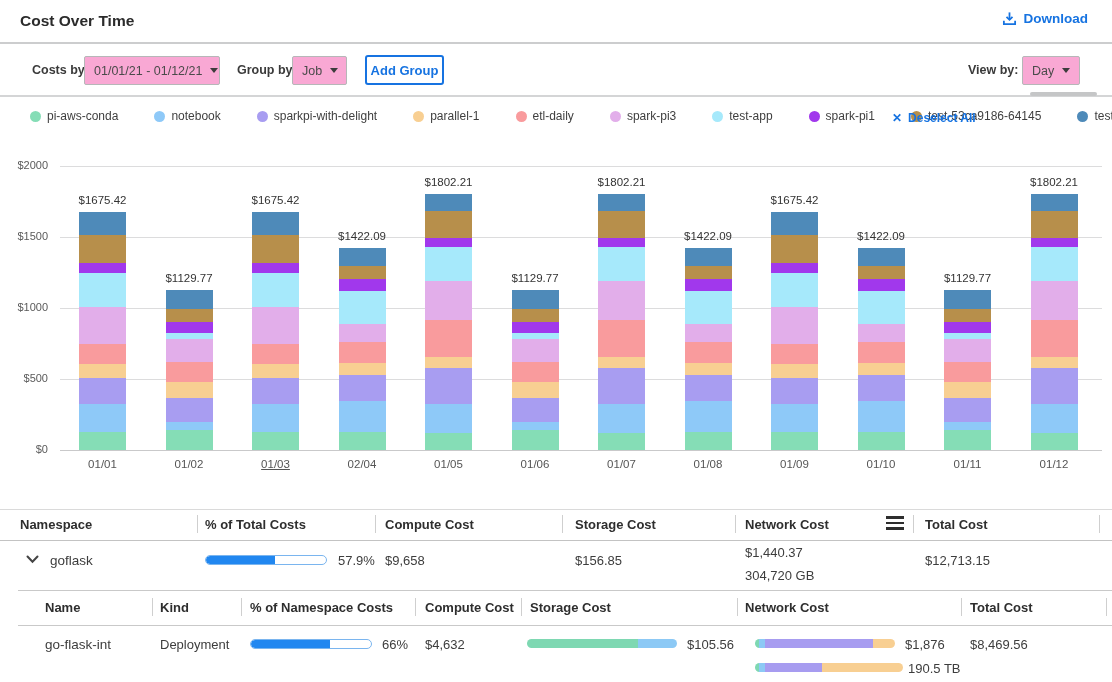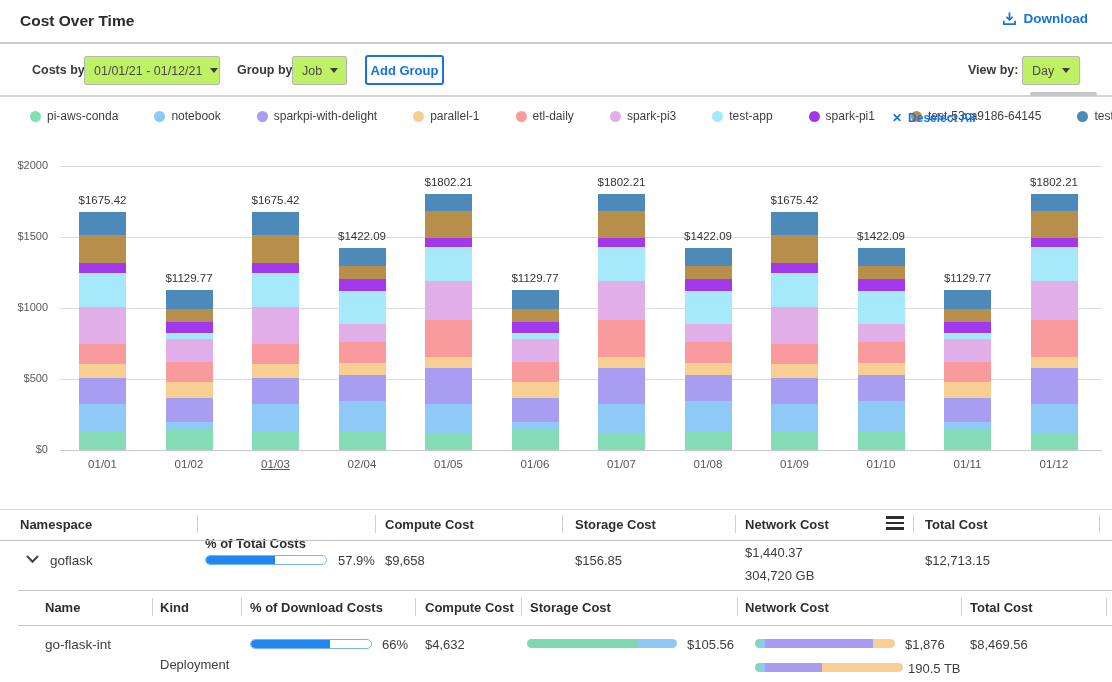--- a/index.html
+++ b/index.html
@@ -8,21 +8,21 @@
   .app { position:relative; width:1112px; height:682px; background:#fff; overflow:hidden; }
   .abs { position:absolute; }
 
   
   .title { left:20px; top:12px; font-size:15.5px; font-weight:bold; color:#2b2b2b; }
   .download { right:24px; top:11px; color:#1673e1; font-weight:bold; font-size:13.5px; cursor:pointer; display:flex; align-items:center; gap:7px; }
   .hdiv { left:0; width:1112px; height:2px; background:#cccdce; }
 
   
   .flabel { font-size:12.5px; font-weight:bold; color:#3a3a3a; top:63px; }
-  .dd { height:29px; top:56px; border:1px solid #b6b7b8; background:#bef264; border-radius:2px;
+  .dd { height:29px; top:56px; border:1px solid #b6b7b8; background:#f9a8d4; border-radius:2px;
         display:flex; align-items:center; justify-content:space-between; padding:0 9px; cursor:pointer; }
   .dd .val { font-size:12.5px; color:#4a4a4a; white-space:nowrap; }
   .caret { width:0; height:0; border-left:4.5px solid transparent; border-right:4.5px solid transparent; border-top:5.5px solid #3c3c3c; margin-left:8px; }
   .addfilter { left:365px; top:55px; width:79px; height:30px; border:2px solid #1673e1; border-radius:3px; background:#fff;
                color:#1673e1; font-weight:bold; font-size:13px; font-family:"Liberation Sans",sans-serif; cursor:pointer; }
   .scrollthumb { left:1030px; top:92px; width:67px; height:4px; background:#c5c6c7; border-radius:2px; }
 
   
   .legendbar { left:30px; top:98px; height:36px; display:flex; align-items:center; gap:36px; }
   .legend-item { display:flex; align-items:center; gap:6px; cursor:pointer; }
@@ -287,21 +287,21 @@
       <div class="seg" style="left: 1030.5px; width: 47px; height: 34.648px; top: 108.656px; background: rgb(166, 233, 251);"></div>
       <div class="seg" style="left: 1030.5px; width: 47px; height: 9.088px; top: 99.568px; background: rgb(161, 56, 236);"></div>
       <div class="seg" style="left: 1030.5px; width: 47px; height: 26.98px; top: 72.588px; background: rgb(183, 143, 75);"></div>
       <div class="seg" style="left: 1030.5px; width: 47px; height: 16.5018px; top: 56.0862px; background: rgb(78, 138, 185);"></div>
       <div class="bartotal" style="left: 1011px; top: 38.0862px;">$1802.21</div>
       <div class="xtick" style="left: 1024px;">01/12</div>
     </div>
 
   <div class="abs thead-line" style="top:509px"></div>
   <span class="th" style="left:20px;  top:517px">Namespace</span>
-  <span class="th" style="left:205px; top:536px">% of Total Costs</span>
+  <span class="th" style="left:205px; top:517px">% of Total Costs</span>
   <span class="th" style="left:385px; top:517px">Compute Cost</span>
   <span class="th" style="left:575px; top:517px">Storage Cost</span>
   <span class="th" style="left:745px; top:517px">Network Cost</span>
   <span class="th" style="left:925px; top:517px">Total Cost</span>
   <span class="vdiv" style="left:197px; top:515px"></span>
   <span class="vdiv" style="left:375px; top:515px"></span>
   <span class="vdiv" style="left:562px; top:515px"></span>
   <span class="vdiv" style="left:735px; top:515px"></span>
   <span class="vdiv" style="left:913px; top:515px"></span>
   <span class="vdiv" style="left:1099px;top:515px"></span>
@@ -324,37 +324,37 @@
     <span class="cell" style="left:385px; top:553px">$9,658</span>
     <span class="cell" style="left:575px; top:553px">$156.85</span>
     <span class="cell" style="left:745px; top:545px">$1,440.37</span>
     <span class="cell" style="left:745px; top:568px">304,720 GB</span>
     <span class="cell" style="left:925px; top:553px">$12,713.15</span>
   </div>
 
   <div class="abs" style="left:18px; top:590px; width:1094px; height:1px; background:#c9c9c9"></div>
   <span class="th" style="left:45px;  top:600px">Name</span>
   <span class="th" style="left:160px; top:600px">Kind</span>
-  <span class="th" style="left:250px; top:600px">% of Download Costs</span>
+  <span class="th" style="left:250px; top:600px">% of Namespace Costs</span>
   <span class="th" style="left:425px; top:600px">Compute Cost</span>
   <span class="th" style="left:530px; top:600px">Storage Cost</span>
   <span class="th" style="left:745px; top:600px">Network Cost</span>
   <span class="th" style="left:970px; top:600px">Total Cost</span>
   <span class="vdiv" style="left:152px; top:598px"></span>
   <span class="vdiv" style="left:241px; top:598px"></span>
   <span class="vdiv" style="left:415px; top:598px"></span>
   <span class="vdiv" style="left:521px; top:598px"></span>
   <span class="vdiv" style="left:737px; top:598px"></span>
   <span class="vdiv" style="left:961px; top:598px"></span>
   <span class="vdiv" style="left:1106px;top:598px"></span>
   <div class="abs" style="left:18px; top:625px; width:1094px; height:1px; background:#c9c9c9"></div>
 
   <div>
     <span class="cell" style="left:45px; top:637px; font-size:13.5px">go-flask-int</span>
-    <span class="cell" style="left:160px; top:657px">Deployment</span>
+    <span class="cell" style="left:160px; top:637px">Deployment</span>
     <div class="pill" style="left:250px; top:639px; width:122px">
         <span class="fill" id="pct-fill-nested" style="width: 66%;"></span>
       </div>
     <span class="cell" style="left:382px; top:637px">66%</span>
     <span class="cell" style="left:425px; top:637px">$4,632</span>
     <div class="minibar" id="storage-bar" style="left:527px; top:639px; width:150px">
         <span style="width: 74%; background: rgb(126, 216, 178);"></span>
         <span style="width: 26%; background: rgb(140, 201, 245);"></span>
       </div>
     <span class="cell" style="left:687px; top:637px">$105.56</span>

